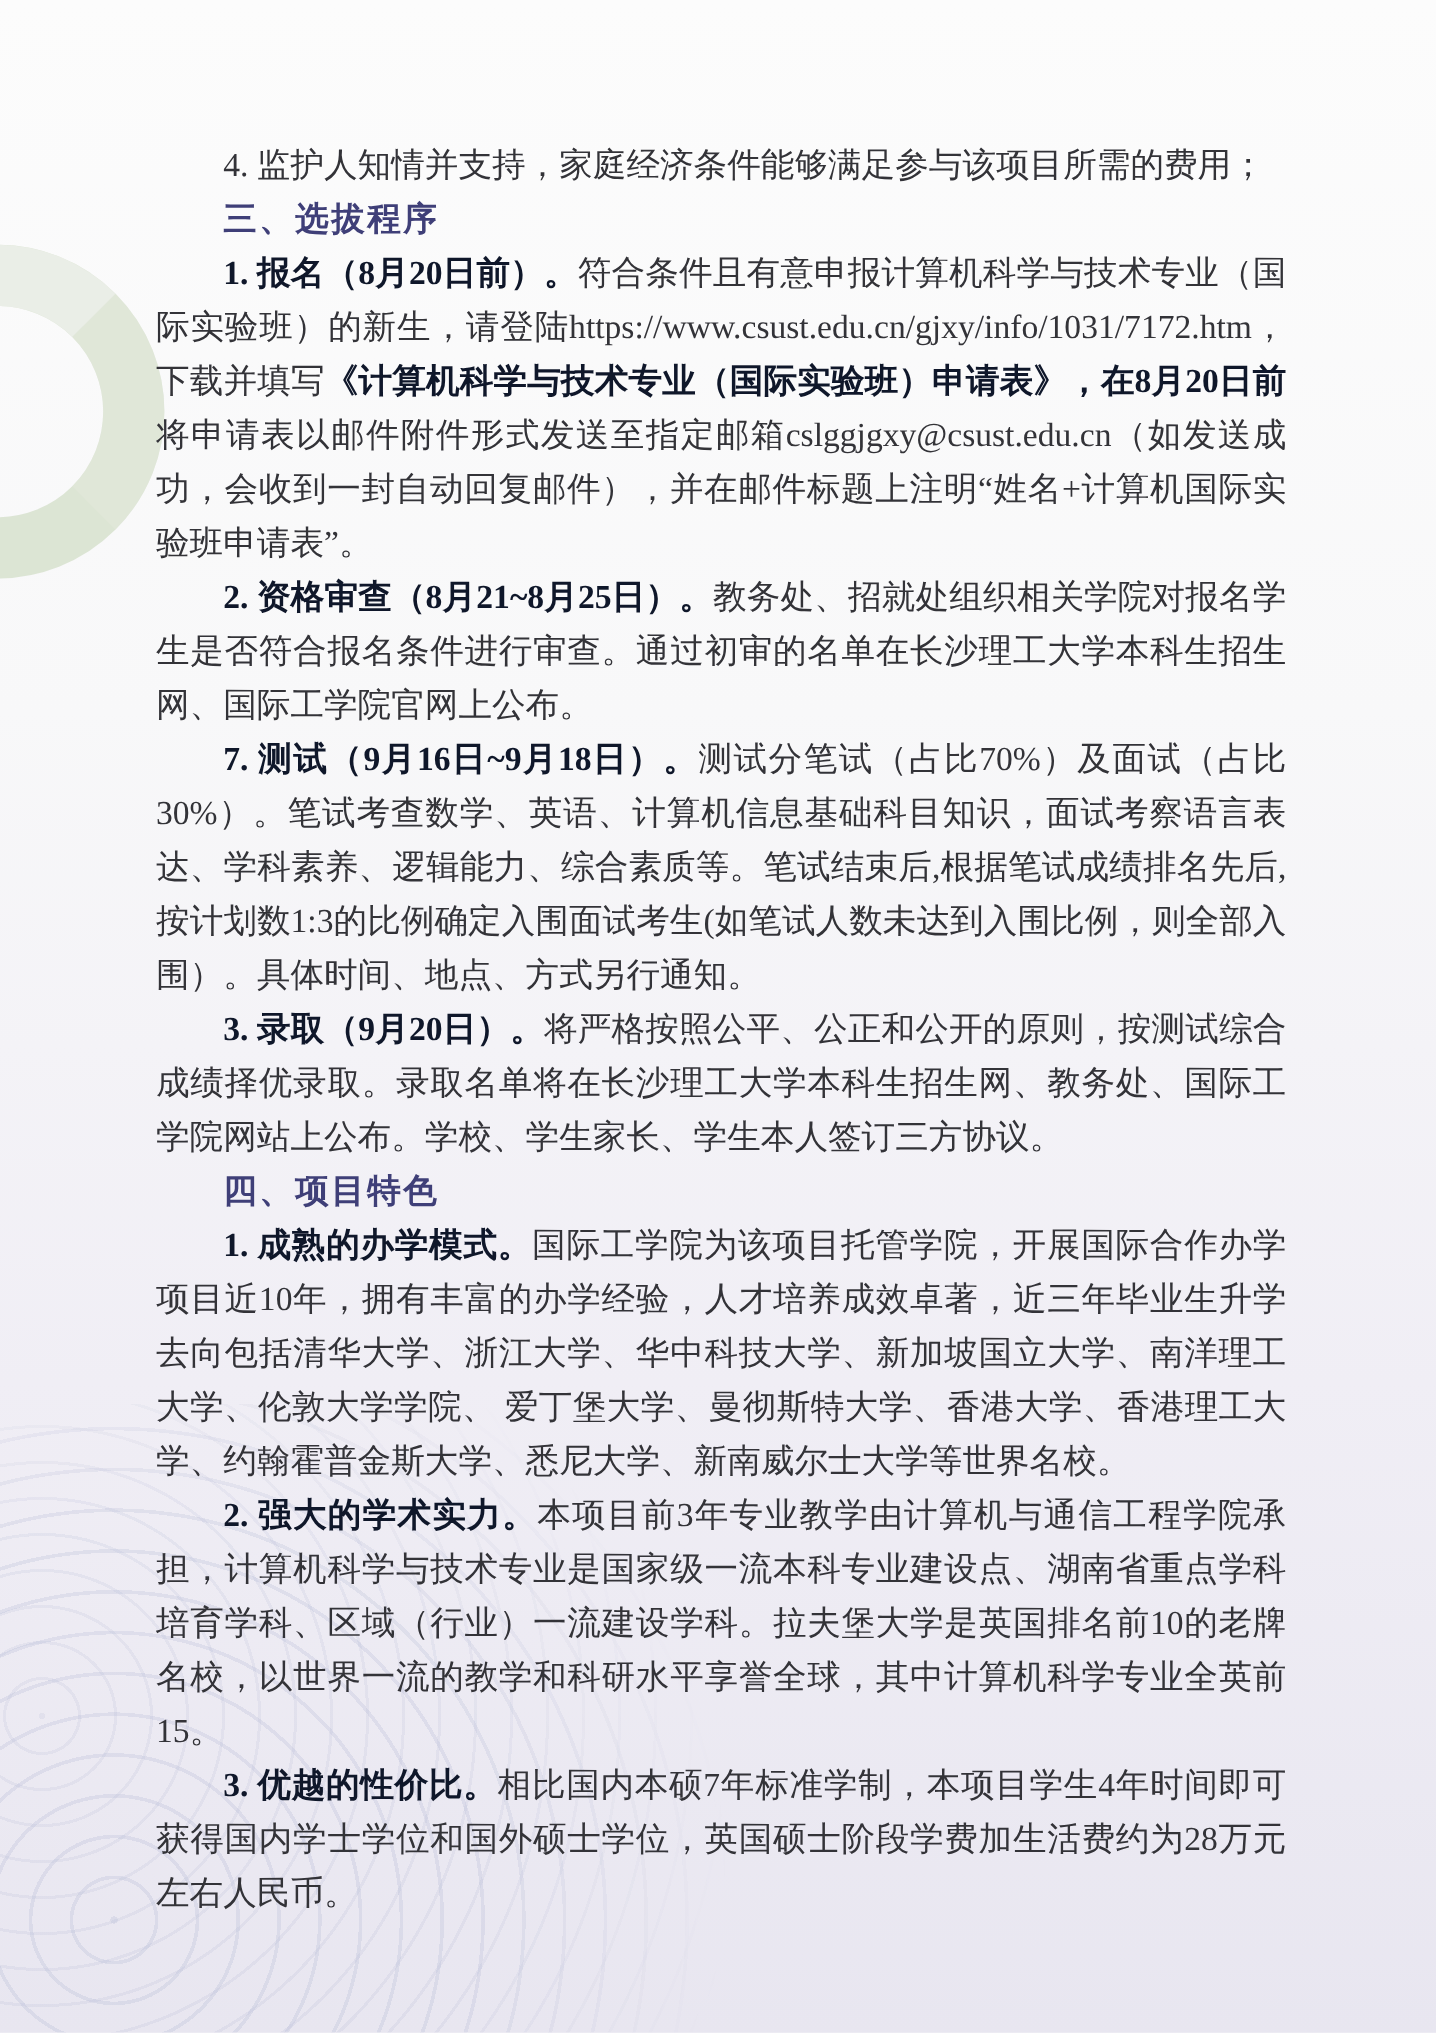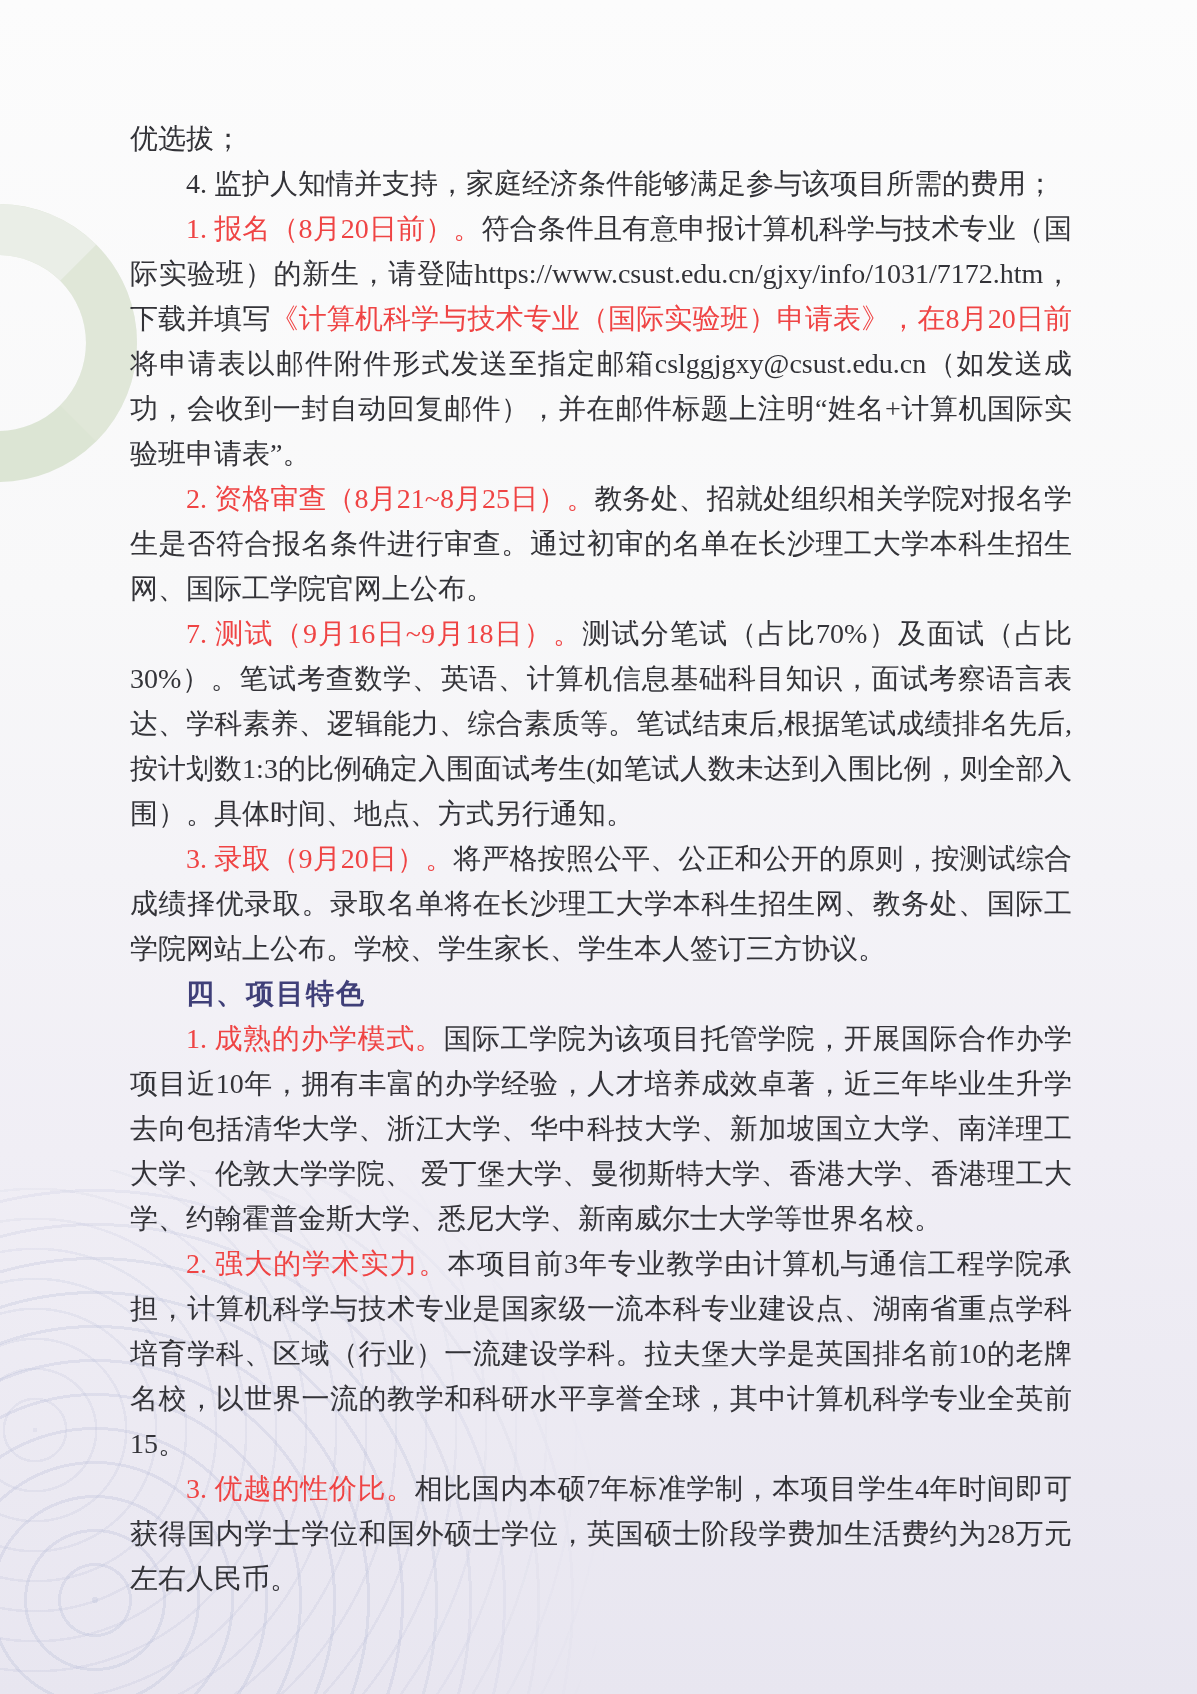--- a/index.html
+++ b/index.html
@@ -45,36 +45,36 @@
     text-align: justify;
   }
   .para { margin: 0; text-indent: 2em; }
   .cont { margin: 0; text-indent: 0; }
   .heading {
     margin: 0; text-indent: 2em;
     font-weight: bold;
     color: var(--accent, #3f3f78);
     letter-spacing: 2px;
   }
-  .b { font-weight: normal; color: #ef4444; }
+  .b { font-weight: bold; color: #0f172a; }
 </style>
 </head>
 <body>
 
 <div class="ring"></div>
 <div class="ring-hl"></div>
 <div class="ripples"></div>
 
 <main class="doc">
-  <p class="cont"><span>优选拔；</span></p>
 
 
   <p class="para"><span>4. 监护人知情并支持，家庭经济条件能够满足参与该项目所需的费用；</span></p>
 
 
+  <p class="heading"><span>三、选拔程序</span></p>
 
   <p class="para"><span class="b">1. 报名（8月20日前）。</span><span>符合条件且有意申报计算机科学与技术专业（国际实验班）的新生，请登陆https://www.csust.edu.cn/gjxy/info/1031/7172.htm，下载并填写</span><span class="b">《计算机科学与技术专业（国际实验班）申请表》，在8月20日前</span><span>将申请表以邮件附件形式发送至指定邮箱cslggjgxy@csust.edu.cn（如发送成功，会收到一封自动回复邮件），并在邮件标题上注明“姓名+计算机国际实验班申请表”。</span></p>
 
   <p class="para"><span class="b">2. 资格审查（8月21~8月25日）。</span><span>教务处、招就处组织相关学院对报名学生是否符合报名条件进行审查。通过初审的名单在长沙理工大学本科生招生网、国际工学院官网上公布。</span></p>
 
   <p class="para"><span class="b">7. 测试（9月16日~9月18日）。</span><span>测试分笔试（占比70%）及面试（占比30%）。笔试考查数学、英语、计算机信息基础科目知识，面试考察语言表达、学科素养、逻辑能力、综合素质等。笔试结束后,根据笔试成绩排名先后,按计划数1:3的比例确定入围面试考生(如笔试人数未达到入围比例，则全部入围）。具体时间、地点、方式另行通知。</span></p>
 
   <p class="para"><span class="b">3. 录取（9月20日）。</span><span>将严格按照公平、公正和公开的原则，按测试综合成绩择优录取。录取名单将在长沙理工大学本科生招生网、教务处、国际工学院网站上公布。学校、学生家长、学生本人签订三方协议。</span></p>
 
   <p class="heading"><span>四、项目特色</span></p>

